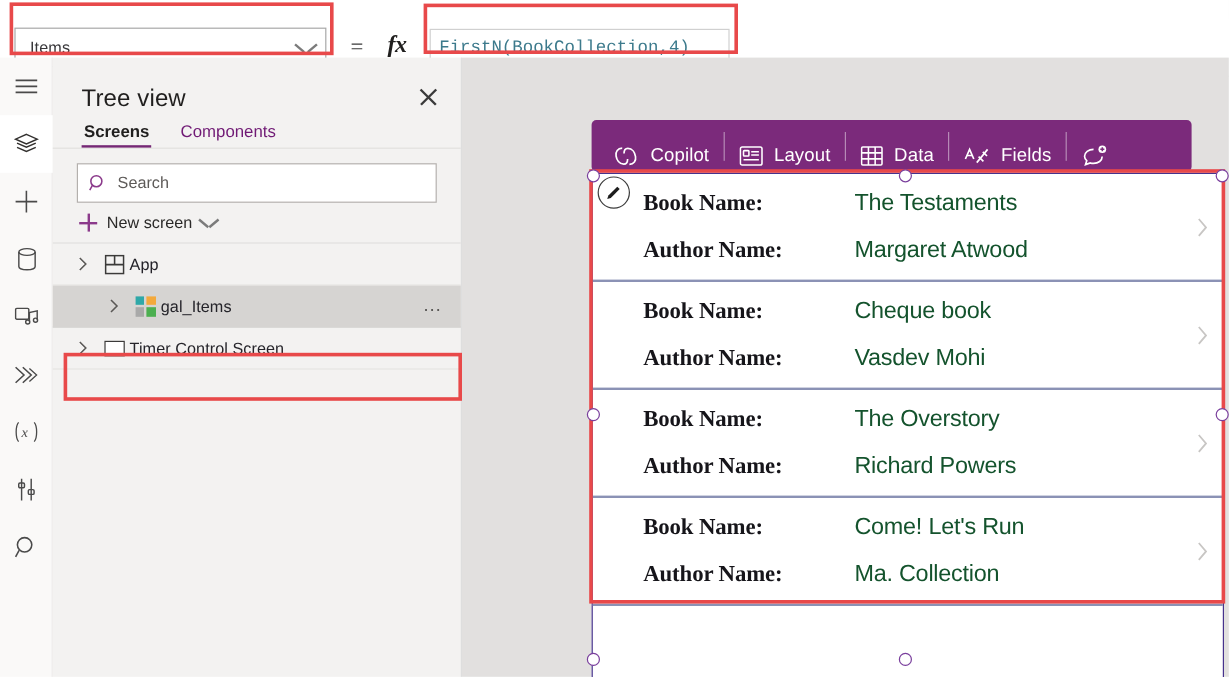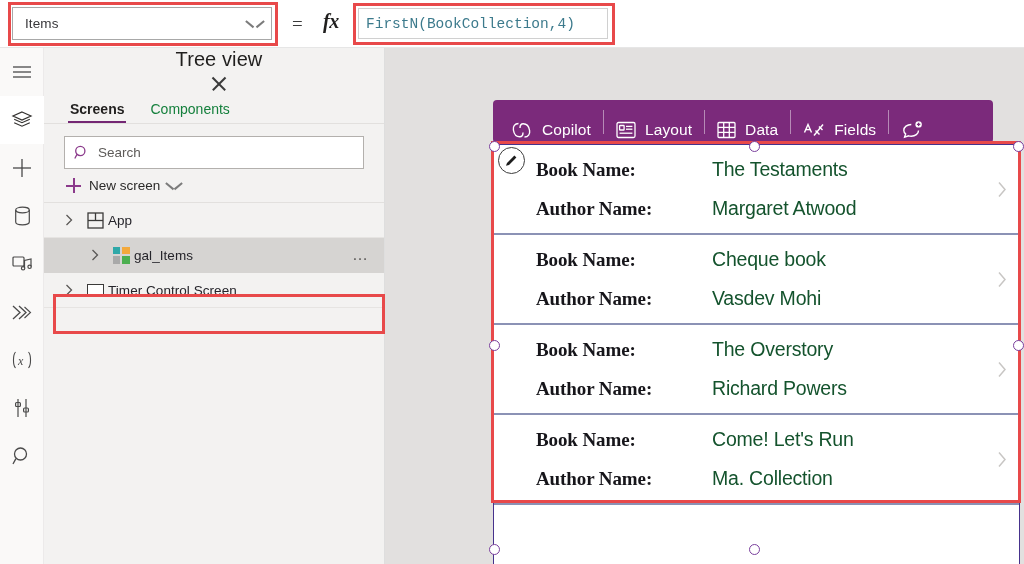--- a/index.html
+++ b/index.html
@@ -6,21 +6,21 @@
   html, body {
     width: 1024px; height: 564px;
     overflow: hidden;
     background: #ffffff;
     font-family: "Liberation Sans", sans-serif;
     -webkit-font-smoothing: antialiased;
   }
 
   
   #formula-bar {
-    position: absolute; left: 0; top: 0;
+    position: absolute; left: 0; top: 16px;
     width: 1024px; height: 48px;
     background: #ffffff;
     border-bottom: 1px solid #e6e6e6;
   }
   #prop-dropdown {
     position: absolute; left: 12px; top: 7px;
     width: 260px; height: 33px;
     background: #ffffff;
     border: 1px solid #a8a8a8;
     display: flex; align-items: center;
@@ -97,23 +97,22 @@
   
   #tree-panel {
     position: absolute; left: 44px; top: 48px;
     width: 341px; height: 516px;
     background: #f3f2f1;
     border-right: 1px solid #dedede;
   }
   #tree-header {
     position: relative;
     height: 46px;
-    display: flex; align-items: center;
+    display: flex; align-items: flex-end;
     padding: 0 14px 0 24px;
-    flex-direction: column;
   }
   #tree-title {
     font-size: 20px; color: #201f1e;
     font-weight: 400; flex: 1;
     letter-spacing: .1px;
   }
   #close-btn {
     width: 26px; height: 26px; position: relative;
   }
   #close-btn::before, #close-btn::after {
@@ -123,21 +122,21 @@
   #close-btn::before { transform: rotate(45deg); }
   #close-btn::after  { transform: rotate(-45deg); }
 
   #tree-tabs {
     display: flex; align-items: flex-end;
     padding: 0 0 0 24px;
     height: 30px;
     border-bottom: 1px solid #e2e0de;
   }
   .tab {
-    font-size: 14px; color: #15803d;
+    font-size: 14px; color: #701a75;
     padding: 0 2px 6px 2px;
     margin-right: 22px;
     position: relative;
   }
   .tab.selected { font-weight: 700; color: #201f1e; }
   .tab.selected::after {
     content: ""; position: absolute;
     left: 0; right: 0; bottom: 0;
     height: 2px; background: #742774;
   }

